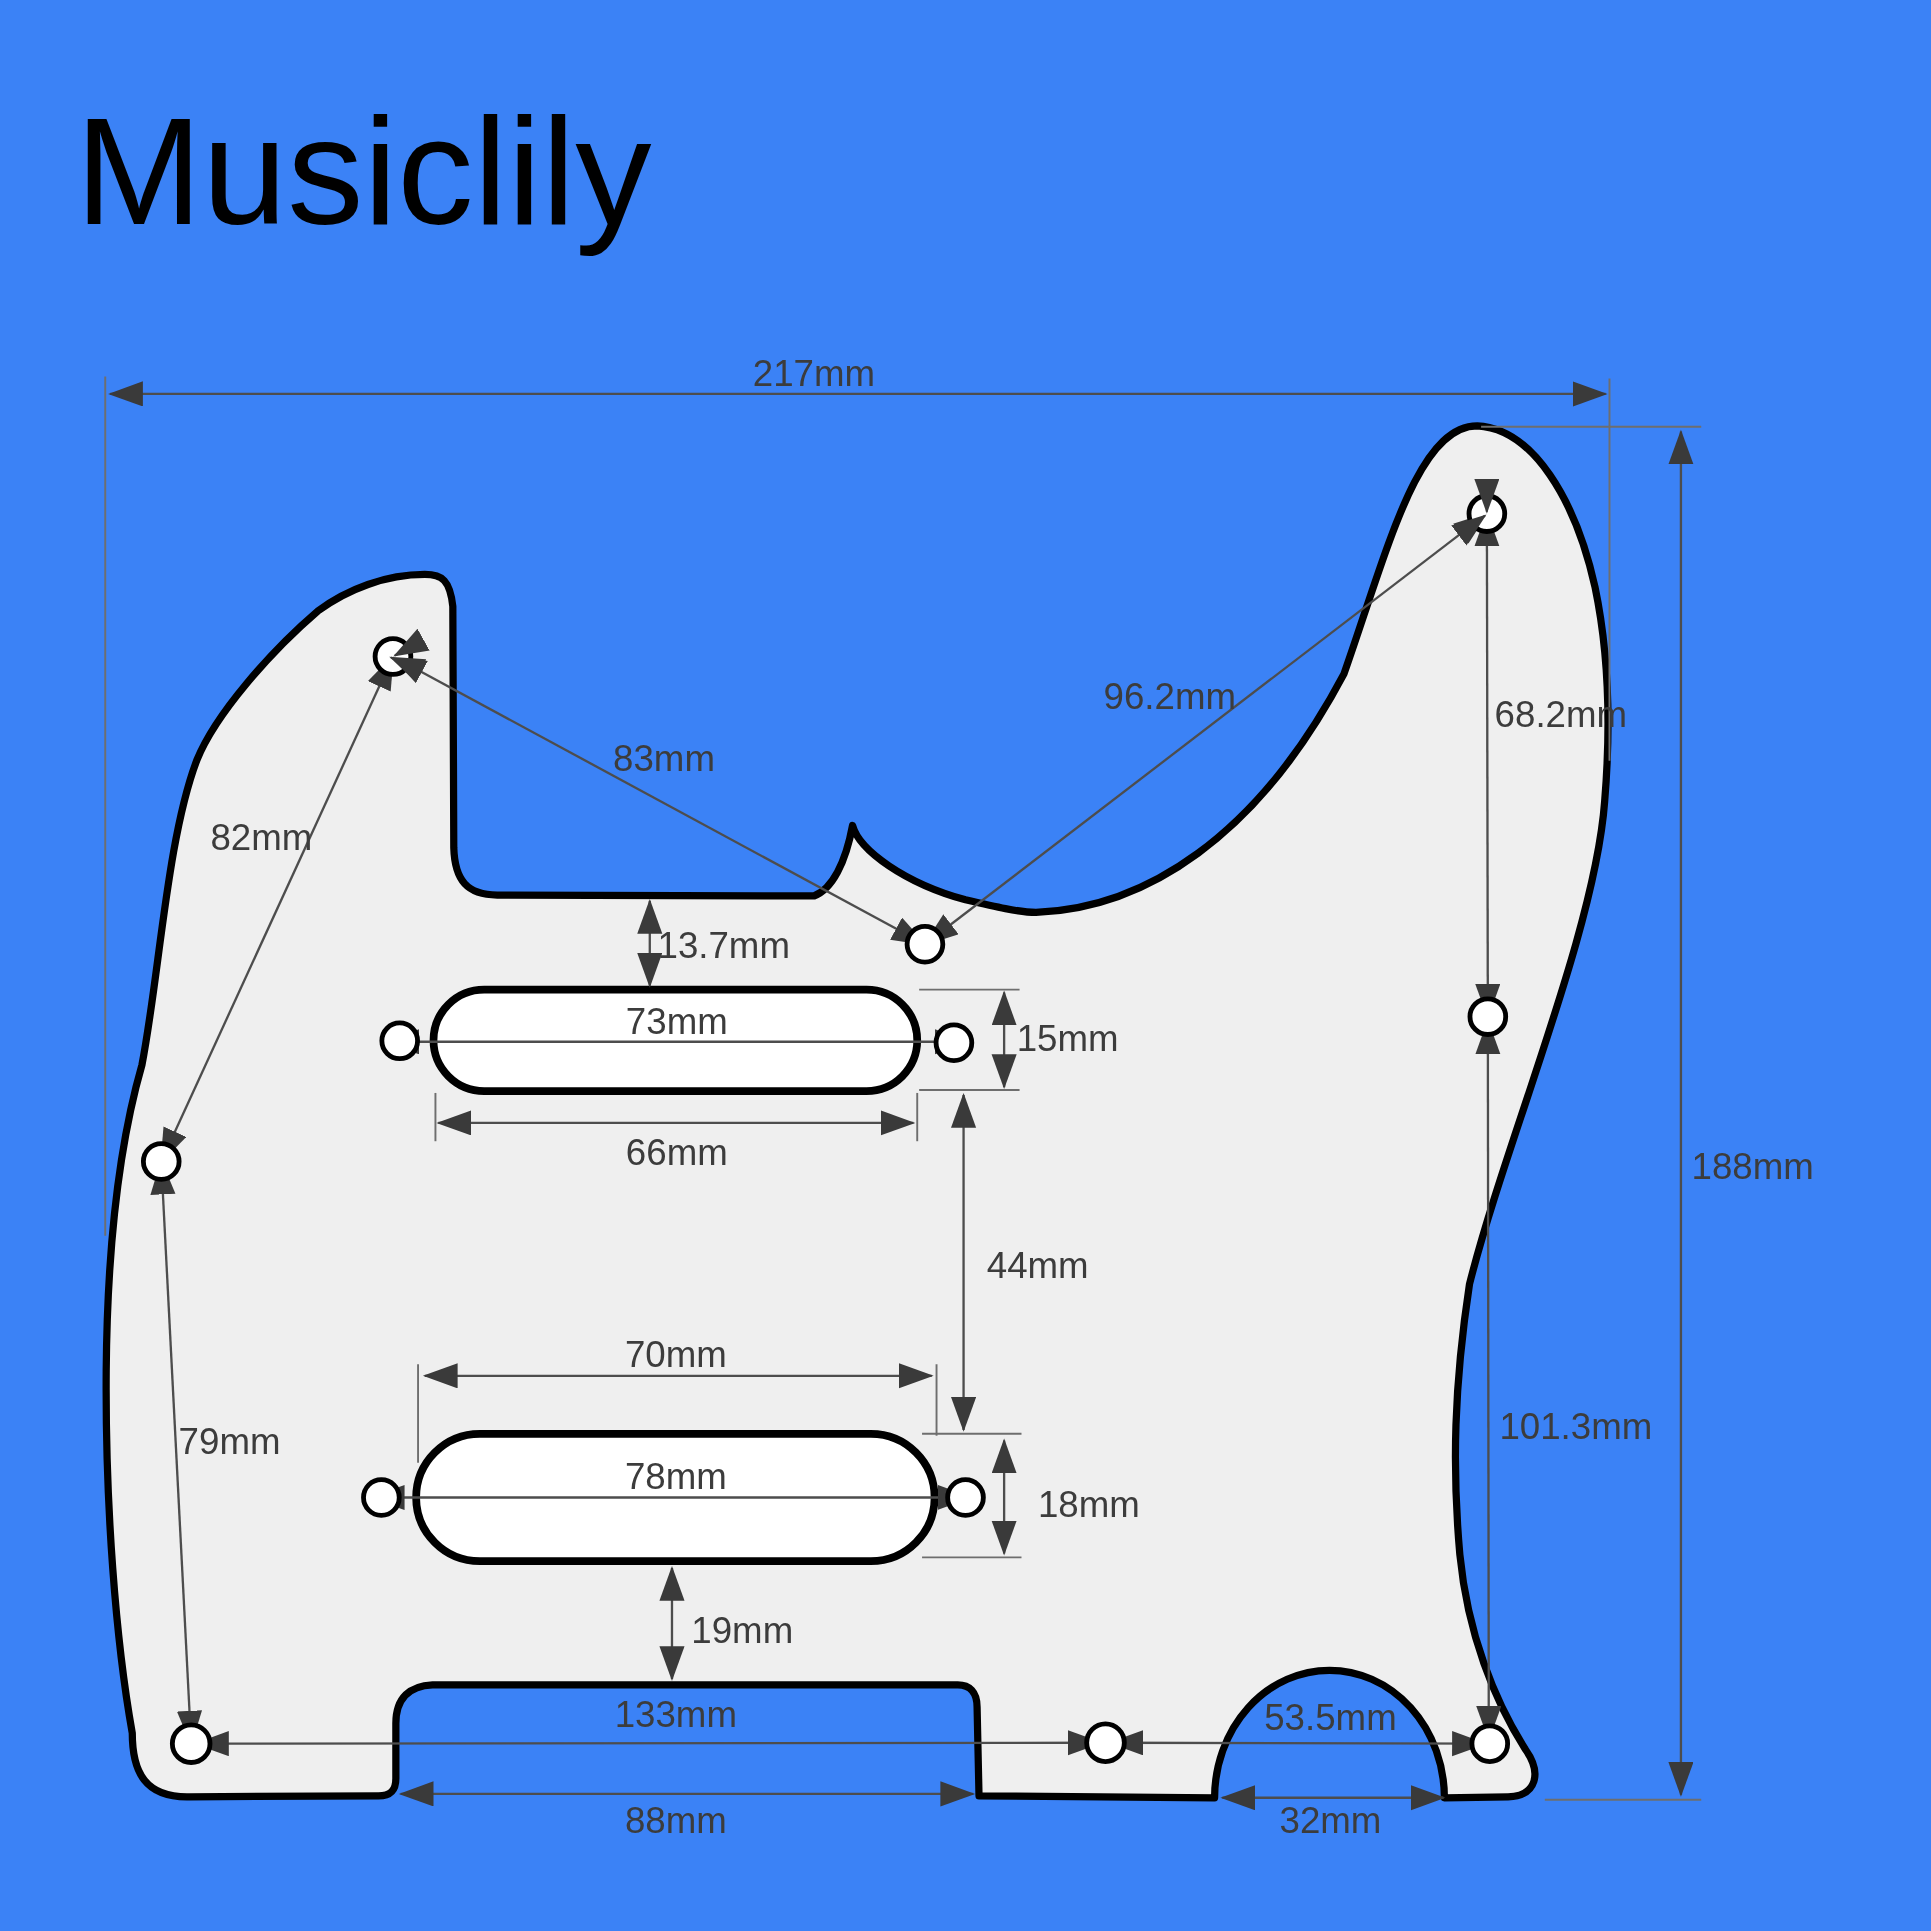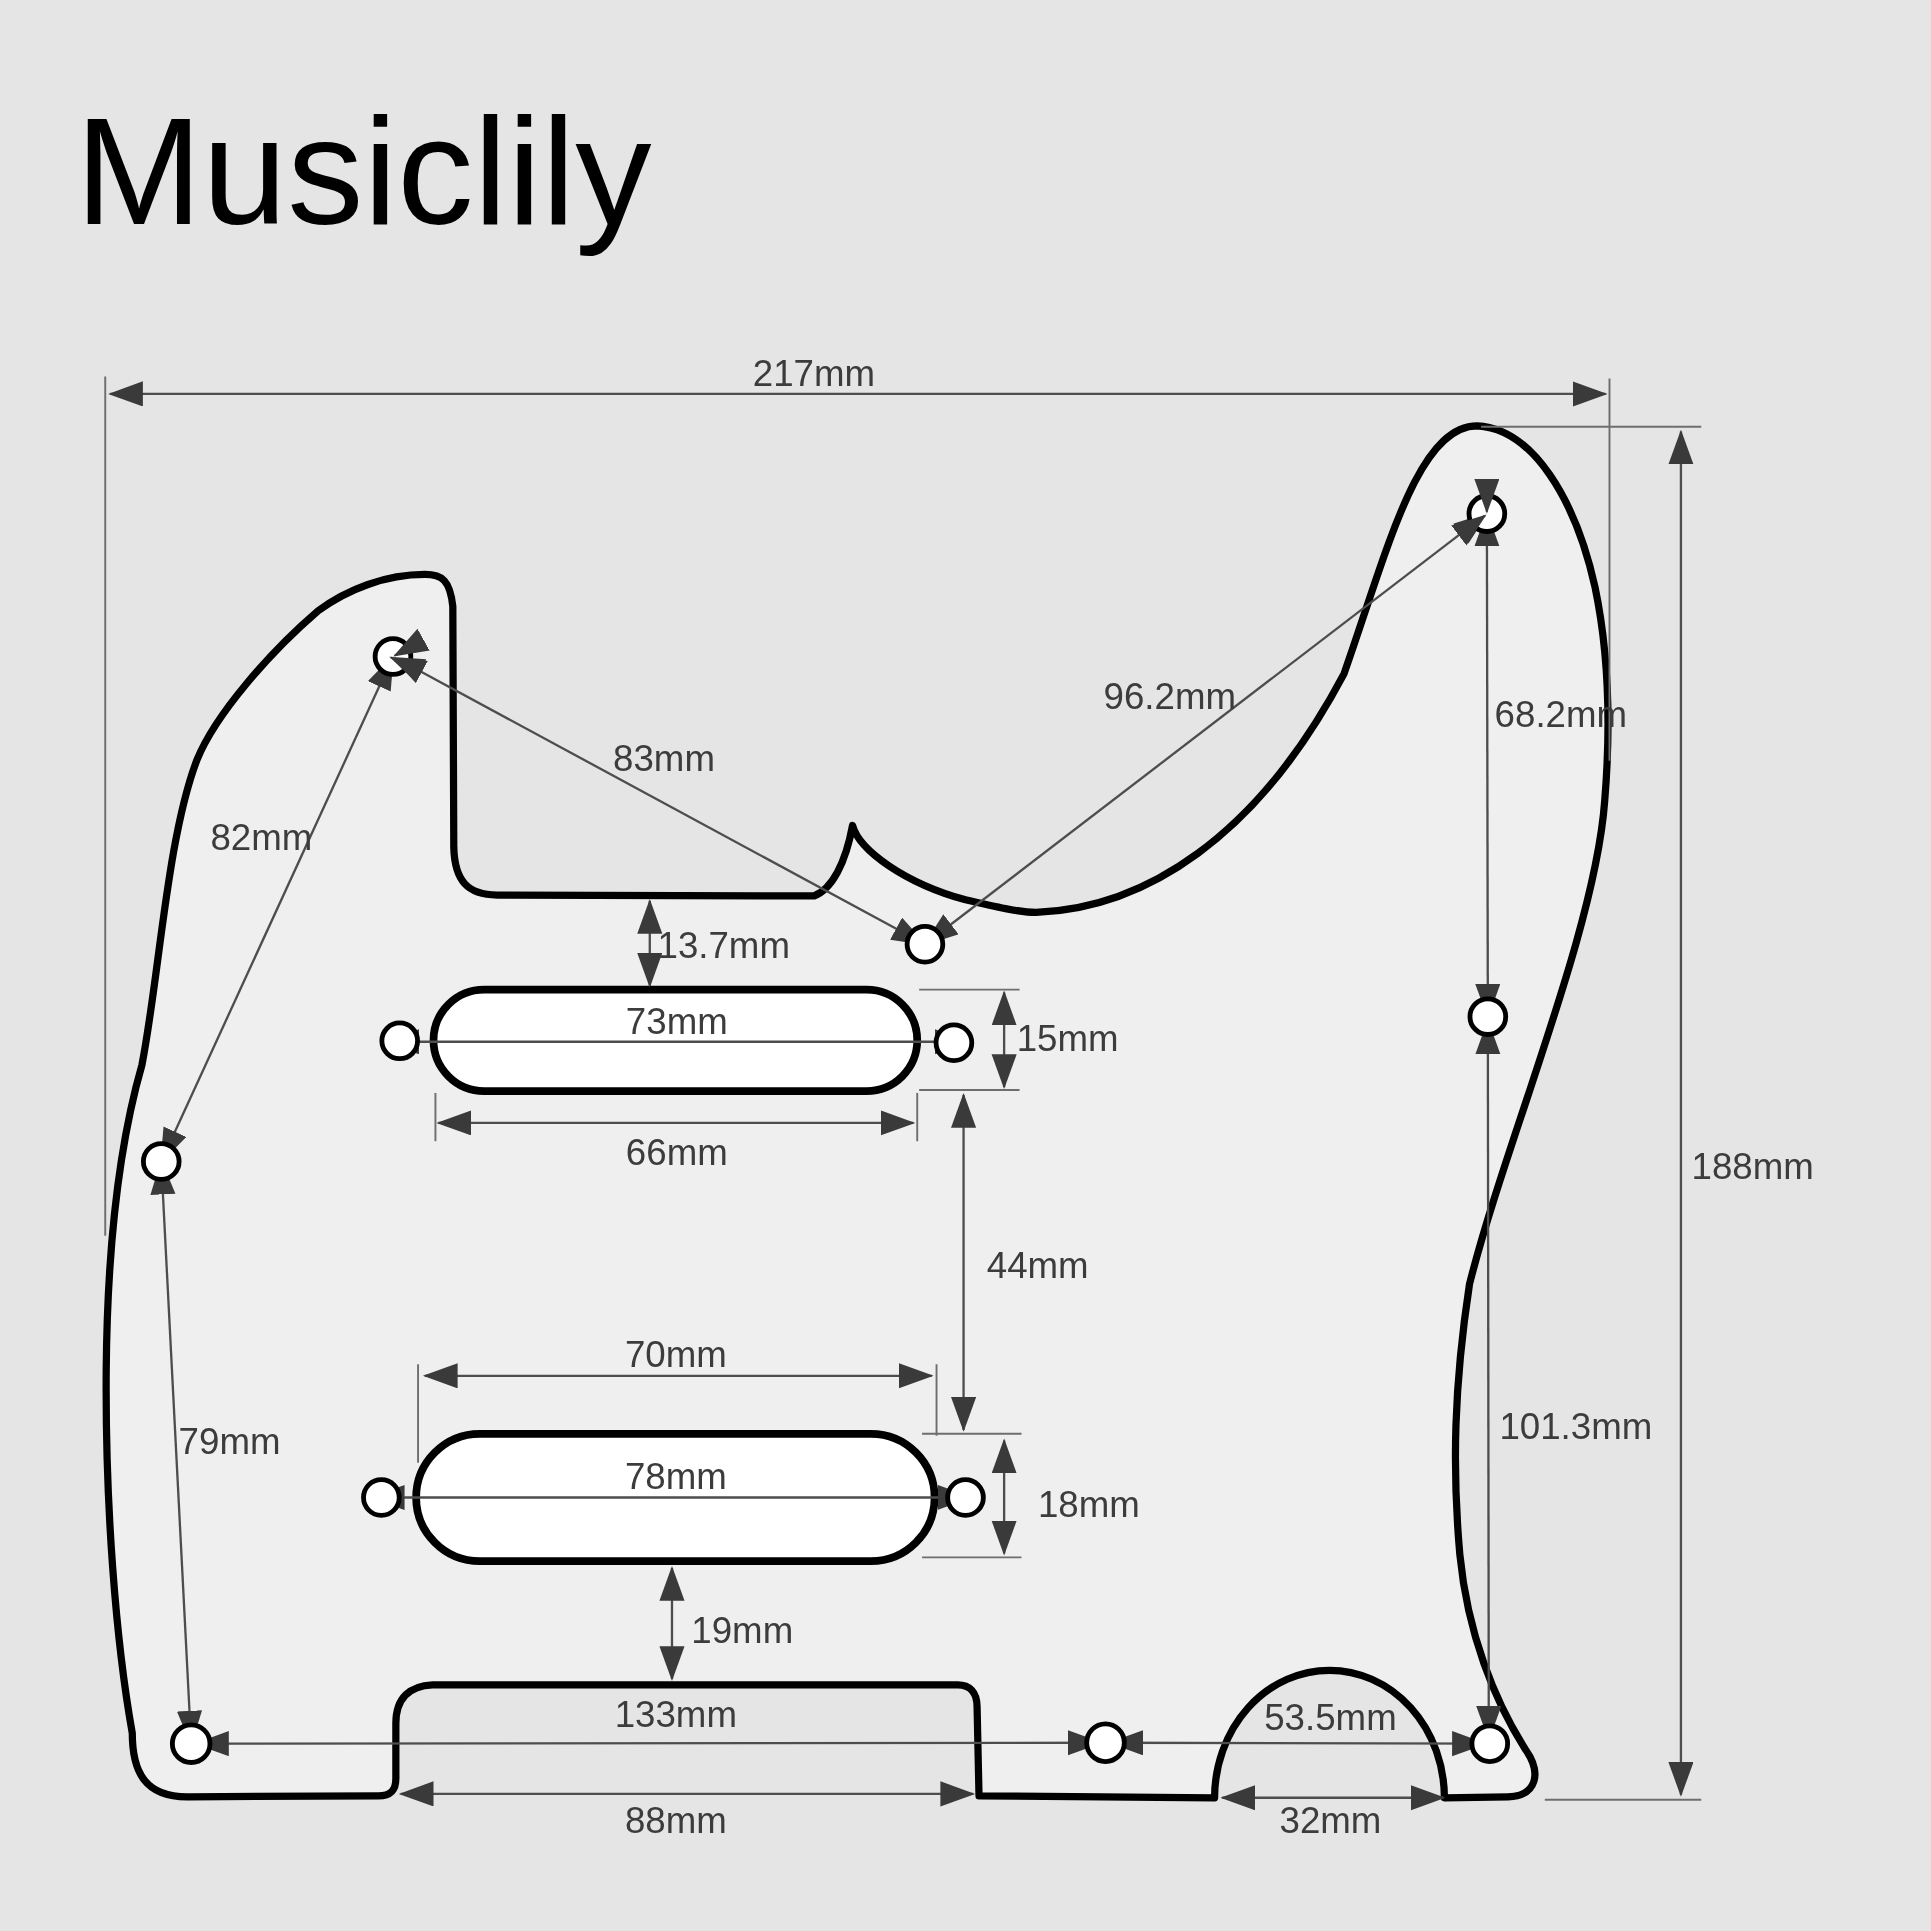--- a/index.html
+++ b/index.html
@@ -1,17 +1,17 @@
 <!DOCTYPE html>
 <html><head>
 <meta charset="utf-8">
 <style>
   html,body{margin:0;padding:0;background:#ffffff;}
   body{width:1931px;height:1931px;font-family:"Liberation Sans","DejaVu Sans",sans-serif;}
-  .canvas{position:relative;width:1931px;height:1931px;background:#e5e5e5;overflow:hidden;}
+  .canvas{position:relative;width:1931px;height:1931px;background:#3b82f6;overflow:hidden;}
   svg{display:block;}
   .dim-label{fill:#3c3c3c;font-size:38px;font-family:"Liberation Sans","DejaVu Sans",sans-serif;}
   .logo-text{fill:#000000;font-size:158px;font-family:"Liberation Sans","DejaVu Sans",sans-serif;}
   .dim{stroke:#4d4d4d;stroke-width:2.4;fill:none;}
   .ext{stroke:#6e6e6e;stroke-width:2;fill:none;}
   .outline{fill:#efefef;stroke:#000000;stroke-width:7.5;stroke-linejoin:round;}
   .slot{fill:#ffffff;stroke:#000000;stroke-width:8;}
   .hole{fill:#ffffff;stroke:#000000;stroke-width:5;}
 </style>
 </head>

